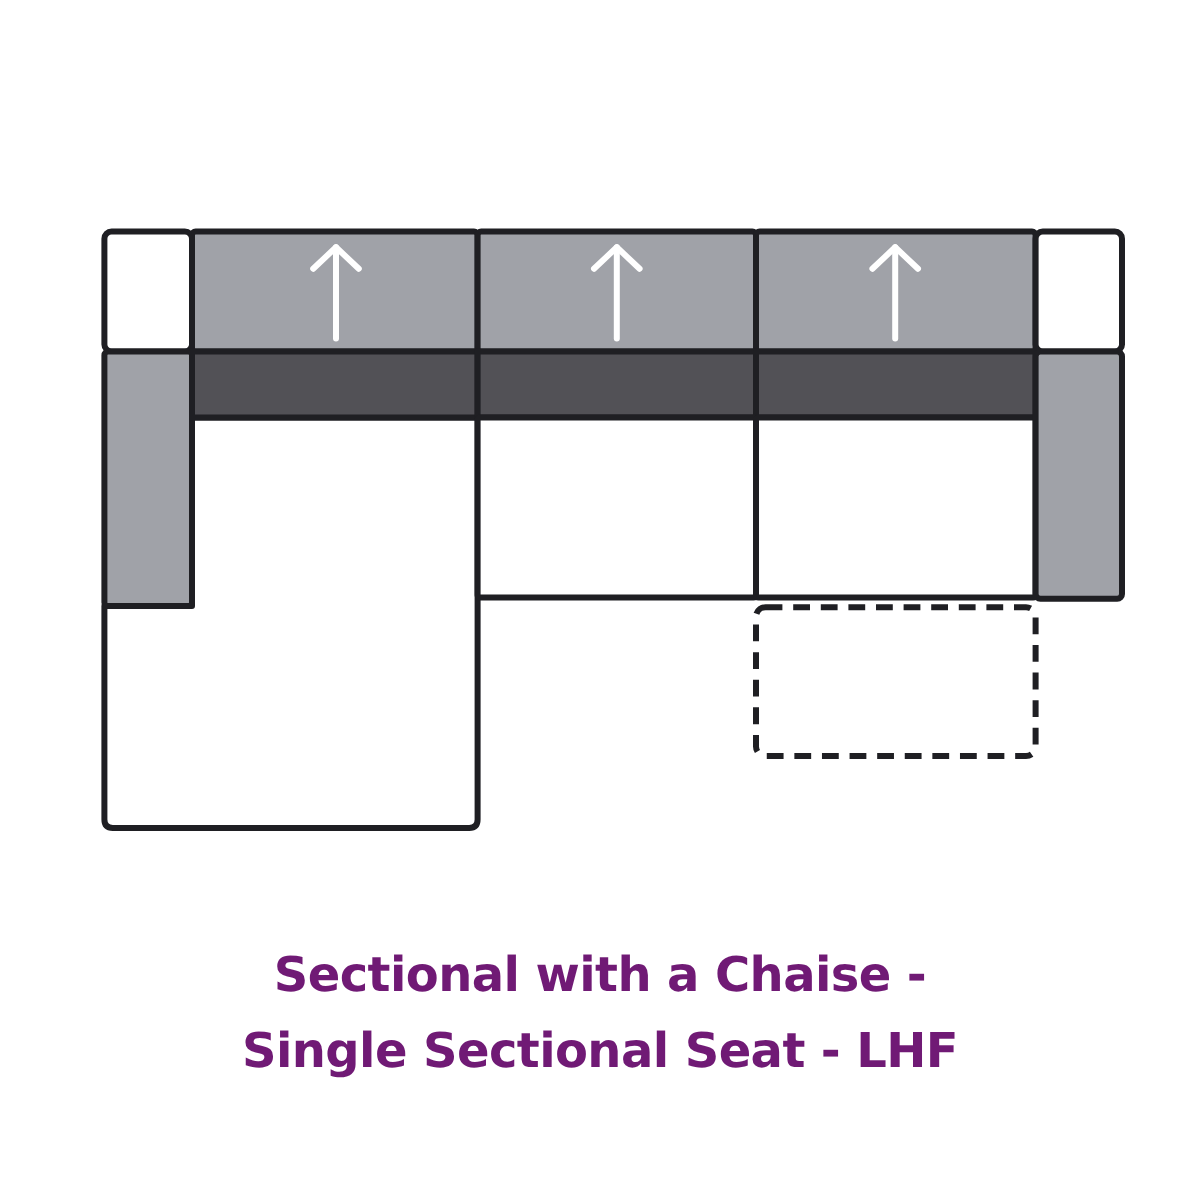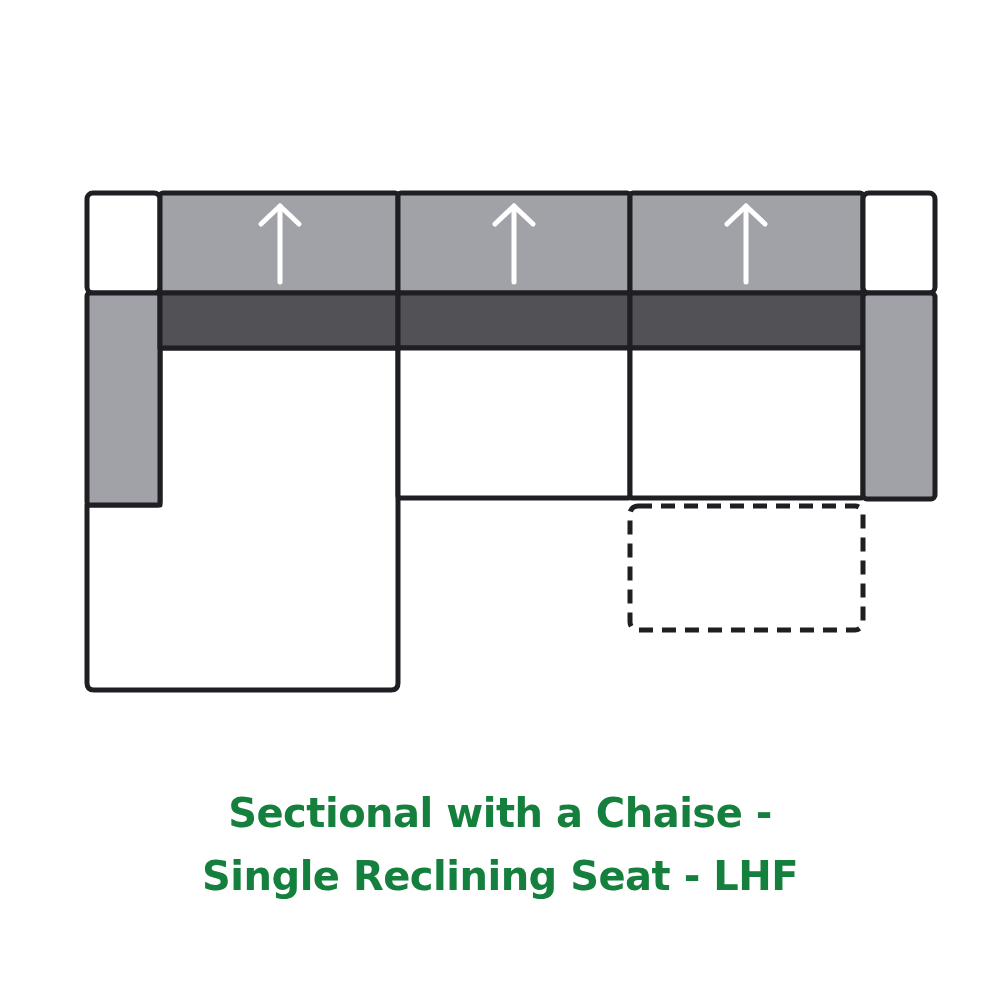--- a/index.html
+++ b/index.html
@@ -1,21 +1,21 @@
 <!DOCTYPE html>
 <html><head>
 <meta charset="utf-8">
 <style>
   html, body { margin: 0; padding: 0; background: #ffffff; }
   body { width: 1000px; height: 1000px; position: relative; overflow: hidden; }
   #diagram { position: absolute; left: 0; top: 0; width: 1000px; height: 760px; }
   .caption {
     position: absolute; left: 0; top: 782px; width: 1000px; text-align: center;
     font-family: "DejaVu Sans", sans-serif; font-weight: bold; font-size: 40px;
-    line-height: 63px; color: #15803d; letter-spacing: -0.5px;
+    line-height: 63px; color: #701a75; letter-spacing: -0.5px;
   }
   .caption div { white-space: nowrap; }
 </style>
 </head>
 <body>
 
 <svg id="diagram" viewBox="0 0 1000 760" xmlns="http://www.w3.org/2000/svg">
   <g stroke="#1f1f23" stroke-width="5" stroke-linejoin="round">
 
     <path d="M87 505 L87 683 Q87 690 94 690 L391 690 Q398 690 398 683 L398 348 L160 348 L160 505 Z" fill="#ffffff"></path>
@@ -54,14 +54,14 @@
     </g>
     <g>
       <line x1="746" y1="282" x2="746" y2="206"></line>
       <polyline points="727,224 746,206 765,224"></polyline>
     </g>
   </g>
 </svg>
 
 <div class="caption">
   <div>Sectional with a Chaise -</div>
-  <div>Single Reclining Seat - LHF</div>
+  <div>Single Sectional Seat - LHF</div>
 </div>
 
 </body></html>

